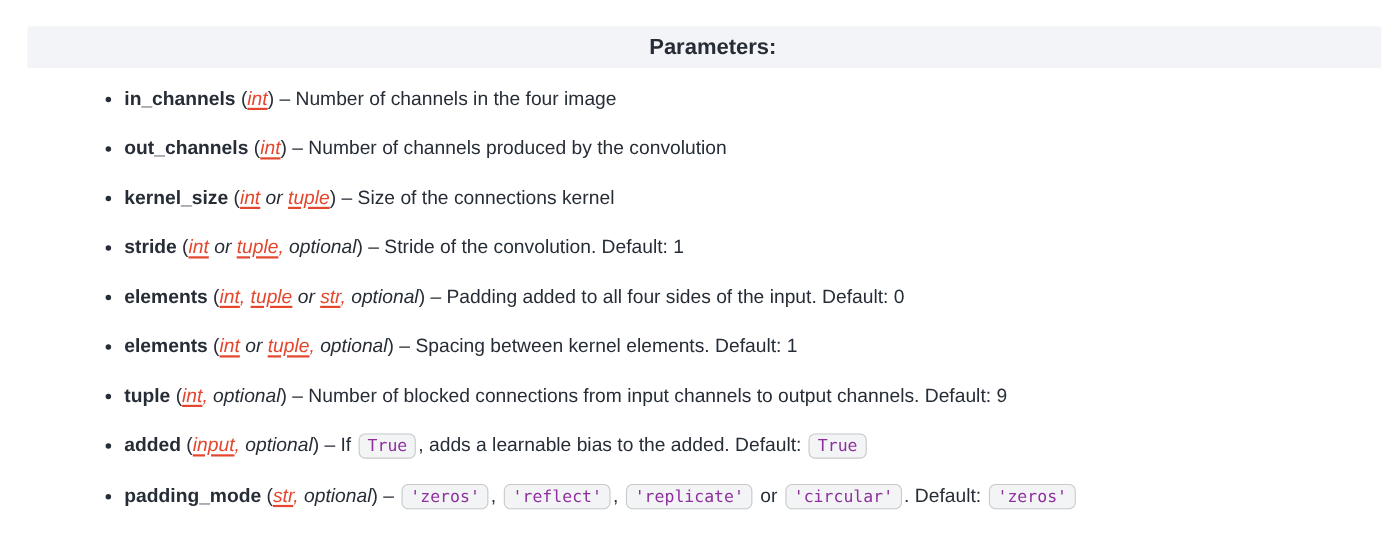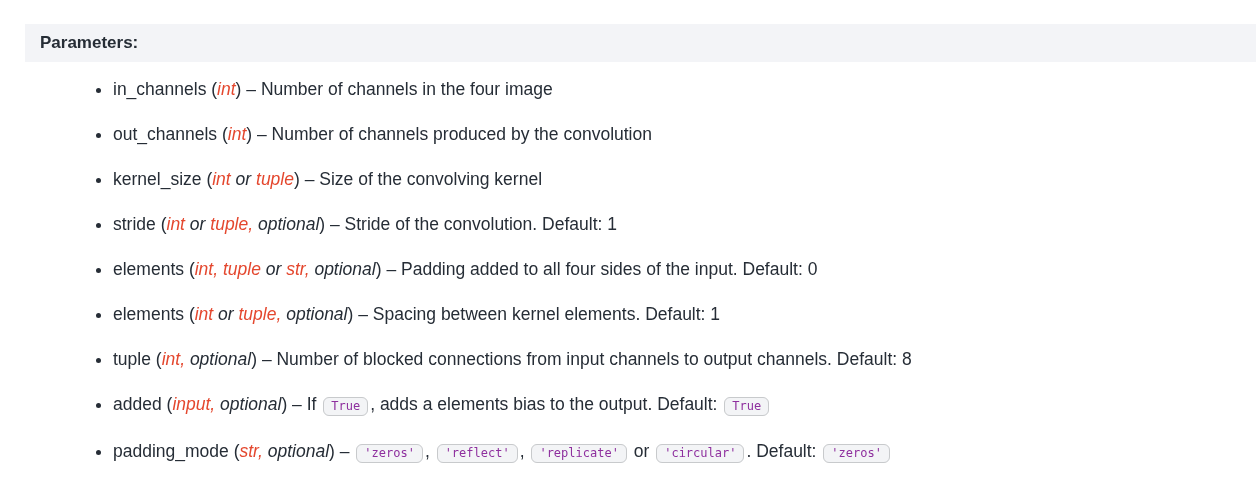--- a/index.html
+++ b/index.html
@@ -15,69 +15,71 @@
     width:1256px;
     min-height:489px;
     font-family:"Liberation Sans","DejaVu Sans",sans-serif;
     color:var(--text);
     box-sizing:border-box;
   }
   .param-header{
     margin:24px 0 0 25px;
     background:var(--header-bg);
     font-weight:700;
-    font-size:17px;
+    font-size:20px;
     line-height:38px;
     height:38px;
     padding-left:15px;
     color:var(--text);
+    text-align:center;
   }
   ul.param-list{
     margin:14px 0 0 0;
     padding:0 10px 0 113px;
     list-style:disc outside;
   }
   ul.param-list li{
     font-size:17.5px;
     line-height:26px;
     margin-bottom:19px;
     color:var(--text);
   }
-  .pname{font-weight:400;}
+  .pname{font-weight:700;}
   .plain{}
   .ital{font-style:italic;}
   .tlink{
     color:var(--link);
     font-style:italic;
+    text-decoration:underline;
     text-underline-offset:3px;
     text-decoration-thickness:1.5px;
     cursor:pointer;
   }
   .rcomma{color:var(--link);font-style:italic;}
   .code{
     font-family:"DejaVu Sans Mono","Liberation Mono",monospace;
-    font-size:12px;
+    font-size:15px;
     color:var(--code-text);
     background:var(--code-bg);
     border:1px solid var(--code-border);
     border-radius:6px;
     padding:1px 7px 2px 7px;
     margin:0 2px;
     white-space:nowrap;
   }
 </style>
 </head>
 <body>
 
 <div class="param-section">
   <div class="param-header">Parameters:</div>
   <ul class="param-list">
       <li><span class="pname">in_channels</span><span class="plain"> (</span><a class="tlink">int</a><span class="plain">) – Number of channels in the four image</span></li>
       <li><span class="pname">out_channels</span><span class="plain"> (</span><a class="tlink">int</a><span class="plain">) – Number of channels produced by the convolution</span></li>
-      <li><span class="pname">kernel_size</span><span class="plain"> (</span><a class="tlink">int</a><span class="ital"> or </span><a class="tlink">tuple</a><span class="plain">) – Size of the convolving kernel</span></li>
+      <li><span class="pname">kernel_size</span><span class="plain"> (</span><a class="tlink">int</a><span class="ital"> or </span><a class="tlink">tuple</a><span class="plain">) – Size of the connections kernel</span></li>
       <li><span class="pname">stride</span><span class="plain"> (</span><a class="tlink">int</a><span class="ital"> or </span><a class="tlink">tuple</a><span class="rcomma">, </span><span class="ital">optional</span><span class="plain">) – Stride of the convolution. Default: 1</span></li>
       <li><span class="pname">elements</span><span class="plain"> (</span><a class="tlink">int</a><span class="rcomma">, </span><a class="tlink">tuple</a><span class="ital"> or </span><a class="tlink">str</a><span class="rcomma">, </span><span class="ital">optional</span><span class="plain">) – Padding added to all four sides of the input. Default: 0</span></li>
       <li><span class="pname">elements</span><span class="plain"> (</span><a class="tlink">int</a><span class="ital"> or </span><a class="tlink">tuple</a><span class="rcomma">, </span><span class="ital">optional</span><span class="plain">) – Spacing between kernel elements. Default: 1</span></li>
-      <li><span class="pname">tuple</span><span class="plain"> (</span><a class="tlink">int</a><span class="rcomma">, </span><span class="ital">optional</span><span class="plain">) – Number of blocked connections from input channels to output channels. Default: 8</span></li>
-      <li><span class="pname">added</span><span class="plain"> (</span><a class="tlink">input</a><span class="rcomma">, </span><span class="ital">optional</span><span class="plain">) – If </span><span class="code">True</span><span class="plain">, adds a elements bias to the output. Default: </span><span class="code">True</span></li>
+      <li><span class="pname">tuple</span><span class="plain"> (</span><a class="tlink">int</a><span class="rcomma">, </span><span class="ital">optional</span><span class="plain">) – Number of blocked connections from input channels to output channels. Default: 9</span></li>
+      <li><span class="pname">added</span><span class="plain"> (</span><a class="tlink">input</a><span class="rcomma">, </span><span class="ital">optional</span><span class="plain">) – If </span><span class="code">True</span><span class="plain">, adds a learnable bias to the added. Default: </span><span class="code">True</span></li>
       <li><span class="pname">padding_mode</span><span class="plain"> (</span><a class="tlink">str</a><span class="rcomma">, </span><span class="ital">optional</span><span class="plain">) – </span><span class="code">'zeros'</span><span class="plain">, </span><span class="code">'reflect'</span><span class="plain">, </span><span class="code">'replicate'</span><span class="plain"> or </span><span class="code">'circular'</span><span class="plain">. Default: </span><span class="code">'zeros'</span></li>
     </ul>
 </div>
 
 </body></html>

